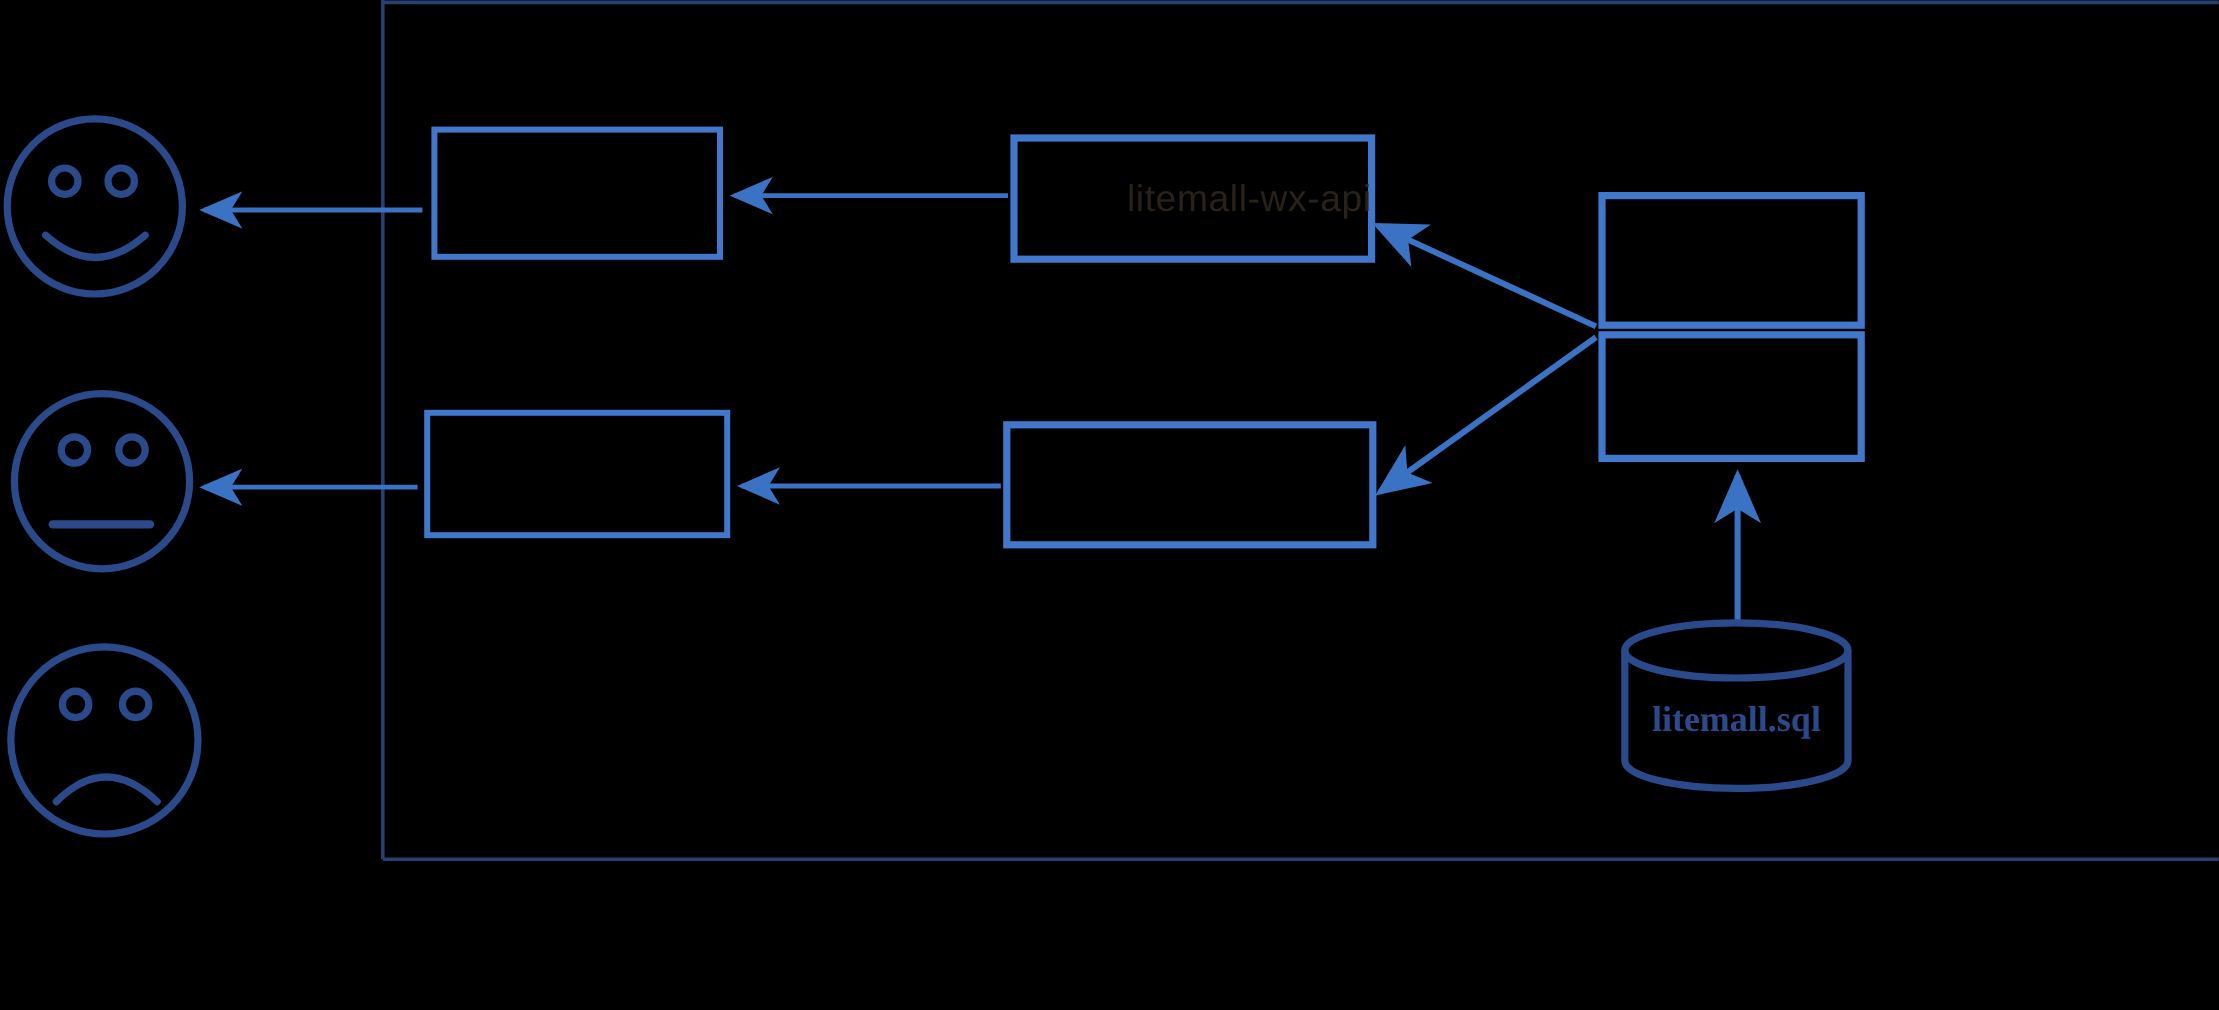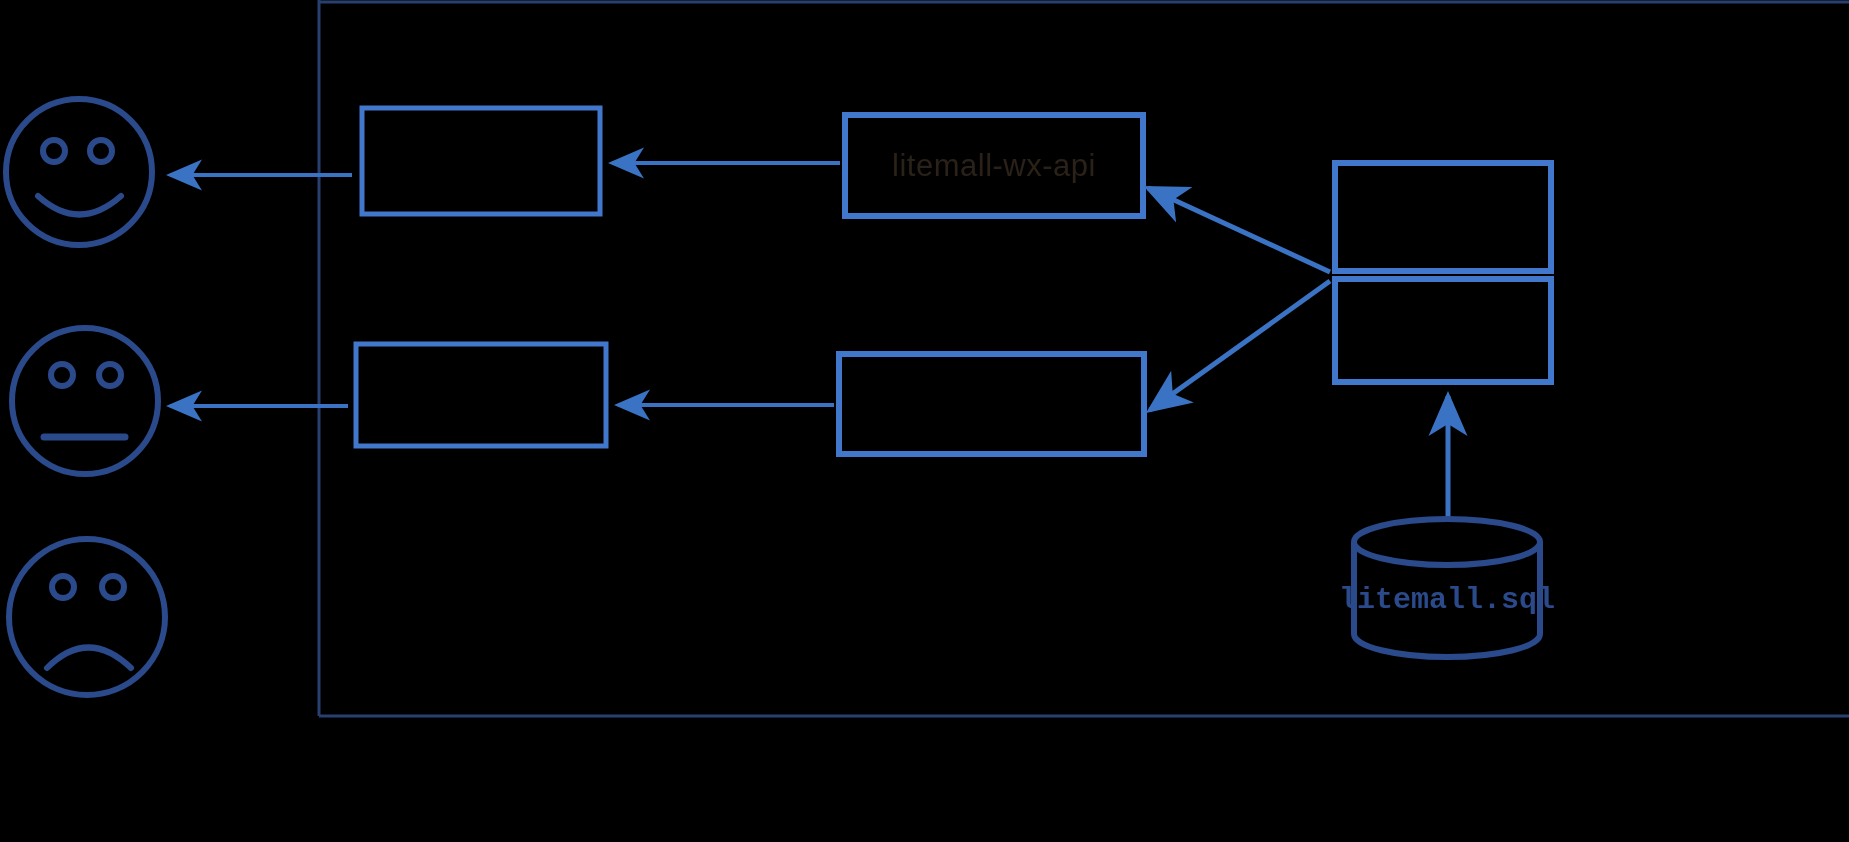--- a/index.html
+++ b/index.html
@@ -38,21 +38,21 @@
     color: #2a2118;
     font-size: 31px;
     font-weight: 300;
     letter-spacing: 0.5px;
     font-family: "Liberation Sans", sans-serif;
   }
   .db-label {
     color: #2b4a8b;
     font-size: 30px;
     font-weight: bold;
-    font-family: Liberation Mono, monospace;
+    font-family: Liberation Serif, serif;
   }
 </style>
 </head>
 <body>
 
 <div id="stage">
 
   <svg width="1849" height="842" viewBox="0 0 1849 842">
     <defs>
       <marker id="arrowhead" markerWidth="9" markerHeight="9" refX="8" refY="4.5" orient="auto" markerUnits="strokeWidth">
@@ -112,21 +112,21 @@
     <line x1="1330" y1="281" x2="1150" y2="410" stroke="#3b73c4" stroke-width="5" marker-end="url(#arrowhead)"></line>
 
     <line x1="1448" y1="520" x2="1448" y2="396" stroke="#3b73c4" stroke-width="5" marker-end="url(#arrowhead)"></line>
 
     <g stroke="#2b4a8b" fill="none" stroke-width="6">
       <ellipse cx="1447" cy="542" rx="93" ry="23"></ellipse>
       <path d="M1354 542 L1354 634 A93 23 0 0 0 1540 634 L1540 542"></path>
     </g>
   </svg>
 
-  <div class="box-label" style="left:845px; top:115px; width:298px; height:101px;">
+  <div class="box-label" style="left:845px; top:115px; width:298px; height:101px;justify-content:flex-end;">
     <span class="faint-label">litemall-wx-api</span>
   </div>
 
   <div class="box-label" style="left:1354px; top:575px; width:186px; height:50px;">
     <span class="db-label">litemall.sql</span>
   </div>
 
 </div>
 
 </body></html>

